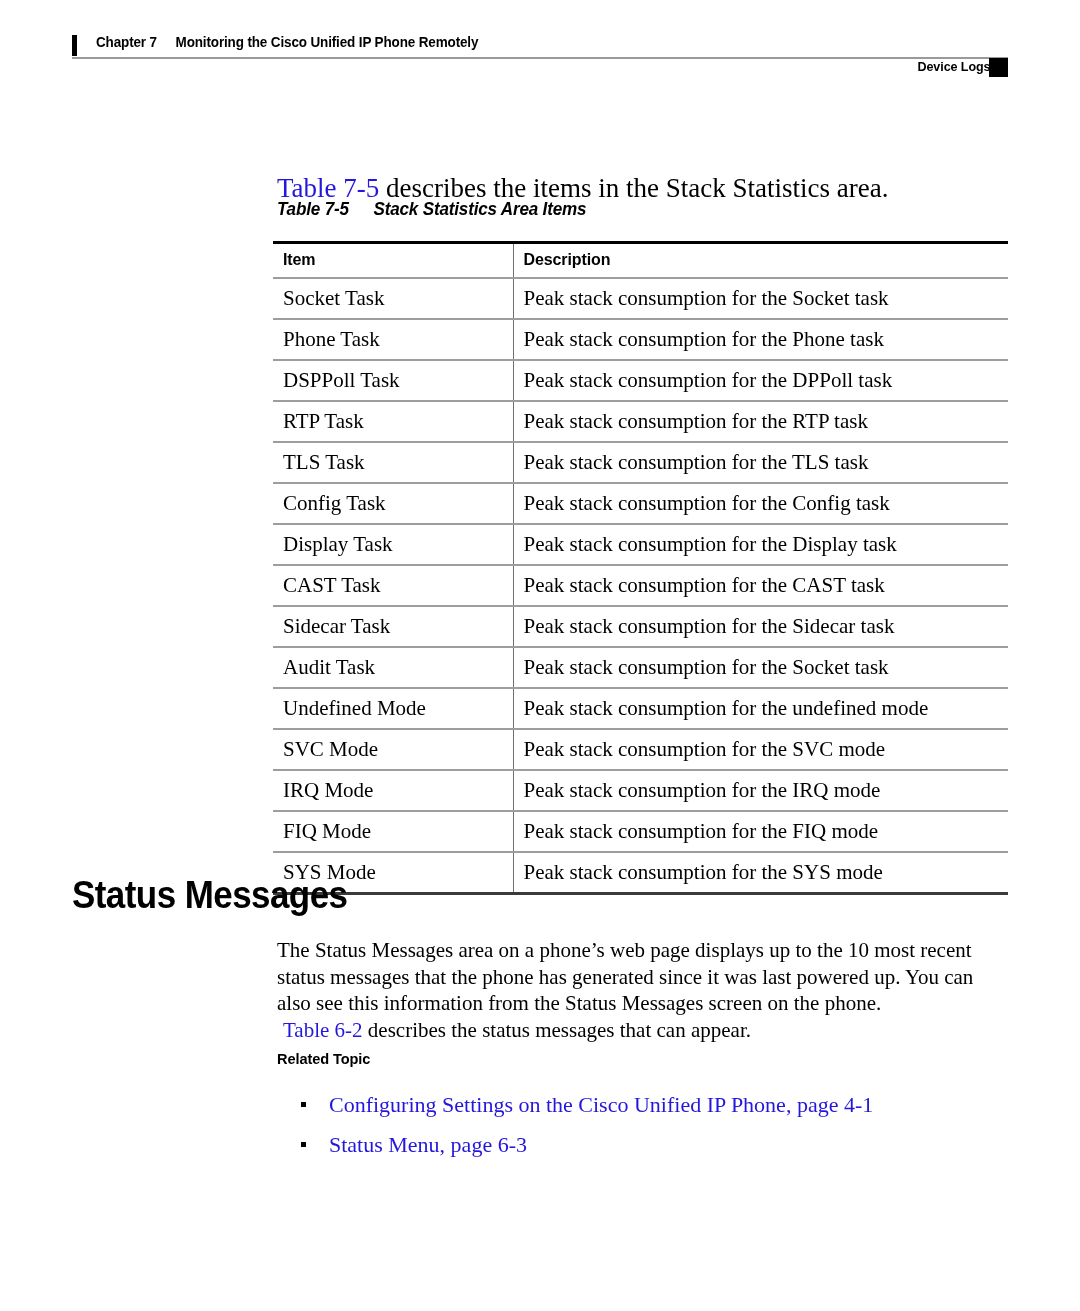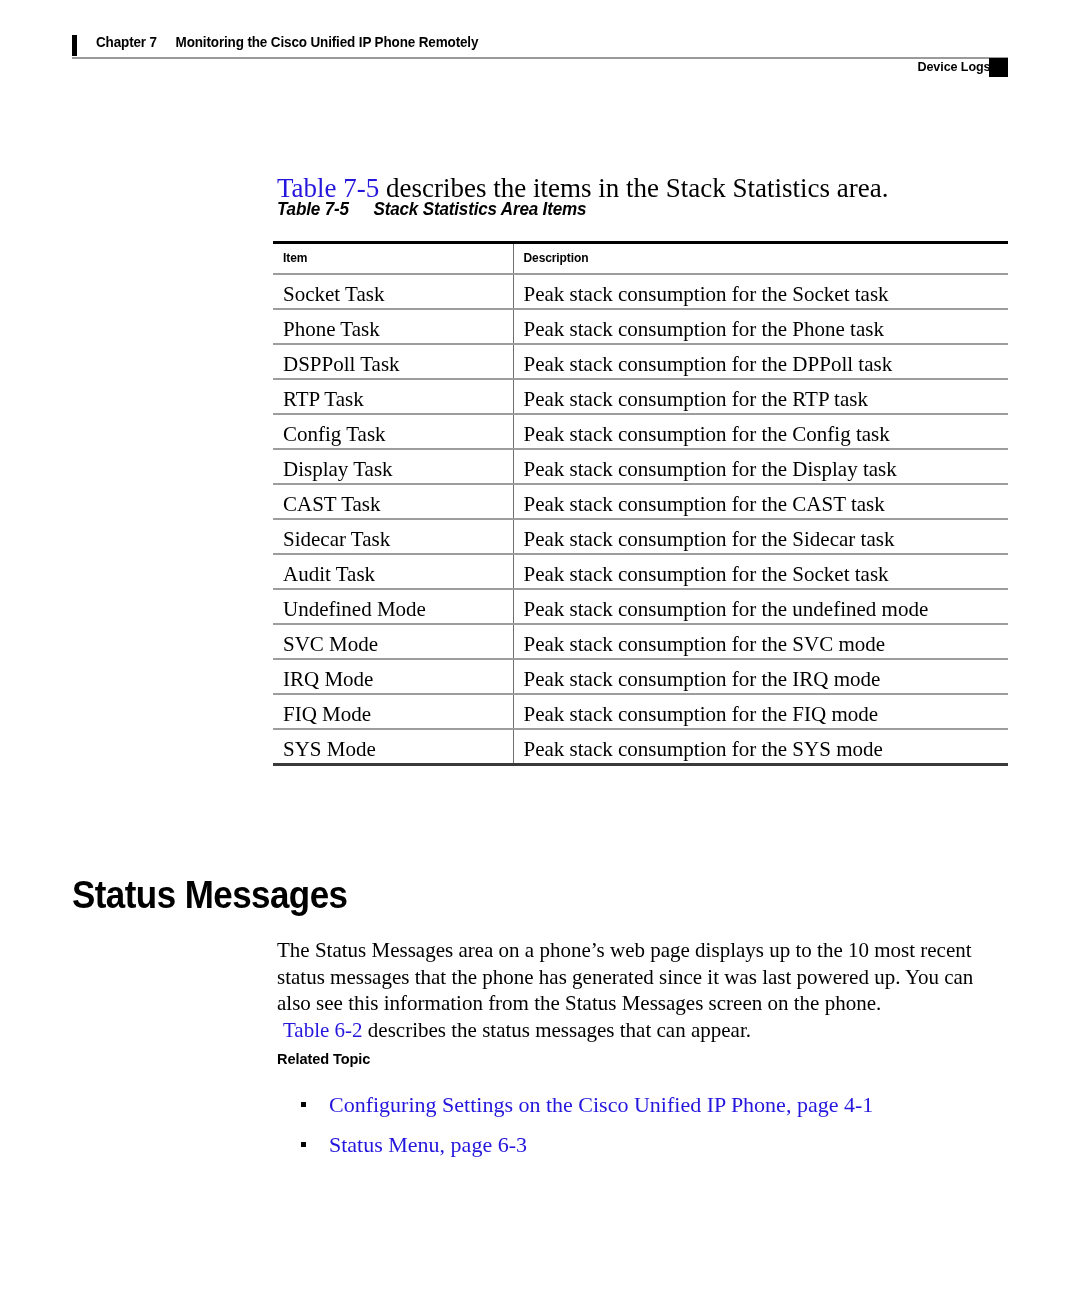--- a/index.html
+++ b/index.html
@@ -131,33 +131,33 @@
     border-collapse: collapse;
     table-layout: fixed;
   }
   .stats-table col.c-item { width: 240px; }
   .stats-table col.c-desc { width: 495px; }
 
   .stats-table thead th {
     text-align: left;
     padding: 7px 0 8px 10px;
     font-family: "Liberation Sans Narrow", "Liberation Sans", sans-serif;
-    font-size: 12px;
+    font-size: 16px;
     font-weight: bold;
     letter-spacing: -0.1px;
     border-top: 3px solid #000000;
     border-bottom: 2px solid #9d9d9d;
     vertical-align: bottom;
   }
   .stats-table thead th.th-desc {
     border-left: 1.5px solid #6f6f6f;
   }
 
   .stats-table tbody td {
-    padding: 6px 8px 1px 10px;
+    padding: 6px 8px 7px 10px;
     font-size: 21px;
     line-height: 26px;
     border-bottom: 2px solid #9d9d9d;
     vertical-align: top;
   }
   .stats-table tbody td.td-desc {
     border-left: 1.5px solid #6f6f6f;
   }
   .stats-table tbody tr:last-child td {
     border-bottom: 3px solid #3a3a3a;
@@ -287,20 +287,24 @@
           </tr>
           <tr>
             <td class="td-item">DSPPoll Task</td>
             <td class="td-desc">Peak stack consumption for the DPPoll task</td>
           </tr>
           <tr>
             <td class="td-item">RTP Task</td>
             <td class="td-desc">Peak stack consumption for the RTP task</td>
           </tr>
           <tr>
+            <td class="td-item">TLS Task</td>
+            <td class="td-desc">Peak stack consumption for the TLS task</td>
+          </tr>
+          <tr>
             <td class="td-item">Config Task</td>
             <td class="td-desc">Peak stack consumption for the Config task</td>
           </tr>
           <tr>
             <td class="td-item">Display Task</td>
             <td class="td-desc">Peak stack consumption for the Display task</td>
           </tr>
           <tr>
             <td class="td-item">CAST Task</td>
             <td class="td-desc">Peak stack consumption for the CAST task</td>

